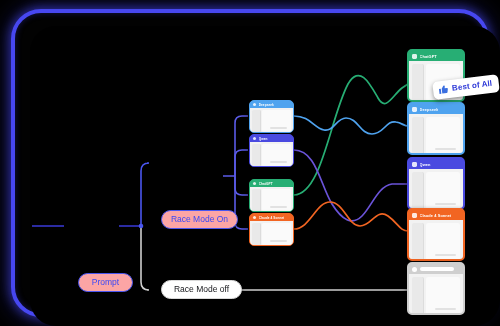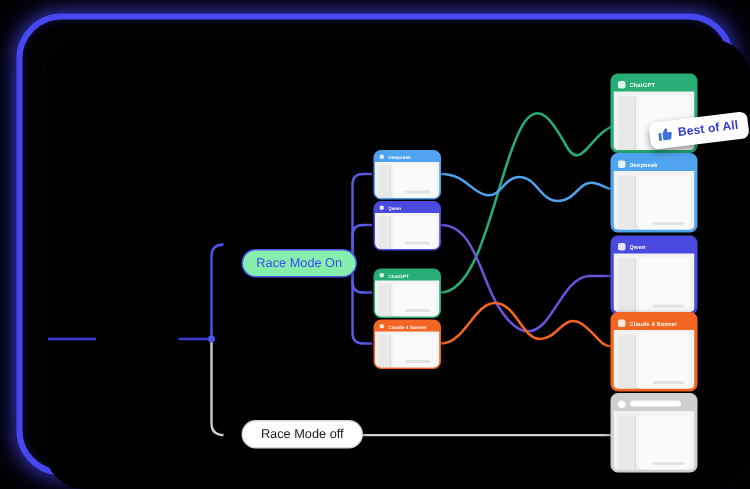--- a/index.html
+++ b/index.html
@@ -25,21 +25,21 @@
     border-radius:26px; overflow:hidden; background:#000;
   }
   svg.wires { position:absolute; left:0; top:0; width:470px; height:300px; overflow:visible; }
 
   
   .pill {
     position:absolute; display:flex; align-items:center; justify-content:center;
     border-radius:999px; white-space:nowrap; line-height:1;
     box-shadow:0 1px 3px rgba(0,0,0,.5);
   }
-  .pill.blue  { background:#86efac; color:#3b49f5; border:1.2px solid #4a56ef; }
+  .pill.blue  { background:#fca5a5; color:#3b49f5; border:1.2px solid #4a56ef;margin-top:44px; }
   .pill.white { background:#ffffff; color:#17181c; border:1.2px solid #d9d9d9; }
 
   #node-prompt   { left:48px;  top:203px; width:55px;  height:19px; font-size:8.5px; }
   #node-race-on  { left:131px; top:140px; width:77px;  height:19px; font-size:8.5px; }
   #node-race-off { left:131px; top:254px; width:81px;  height:19px; font-size:8.5px; }
 
   
   .card { position:absolute; border-radius:5px; overflow:hidden;
           box-shadow:0 2px 5px rgba(0,0,0,.55); }
   .card .bar {
@@ -136,20 +136,21 @@
 
         <path d="M264,124 C286,124 290,158 302,178 C312,194 322,200 332,190
                  C342,180 348,160 362,158 L378,158" stroke="#6a53d8" stroke-width="1.7" fill="none" stroke-linecap="round"></path>
 
         <path d="M264,203 C280,203 286,176 300,176 C314,176 318,200 330,200
                  C342,200 346,182 358,190 C368,197 370,205 378,205" stroke="#f26522" stroke-width="1.7" fill="none" stroke-linecap="round"></path>
 
         <path d="M198,264 L378,264" stroke="#cfcfcf" stroke-width="1.5" fill="none"></path>
       </svg>
 
+      <div class="pill blue" id="node-prompt">Prompt</div>
 
       <div class="pill blue" id="node-race-on">Race Mode On</div>
 
       <div class="pill white" id="node-race-off">Race Mode off</div>
 
       <div class="card sm c-blue" style="left:219px; top:74px;">
         <div class="bar">
           <span class="fav"></span>
           <span class="ttl">Deepseek</span>
         </div>

